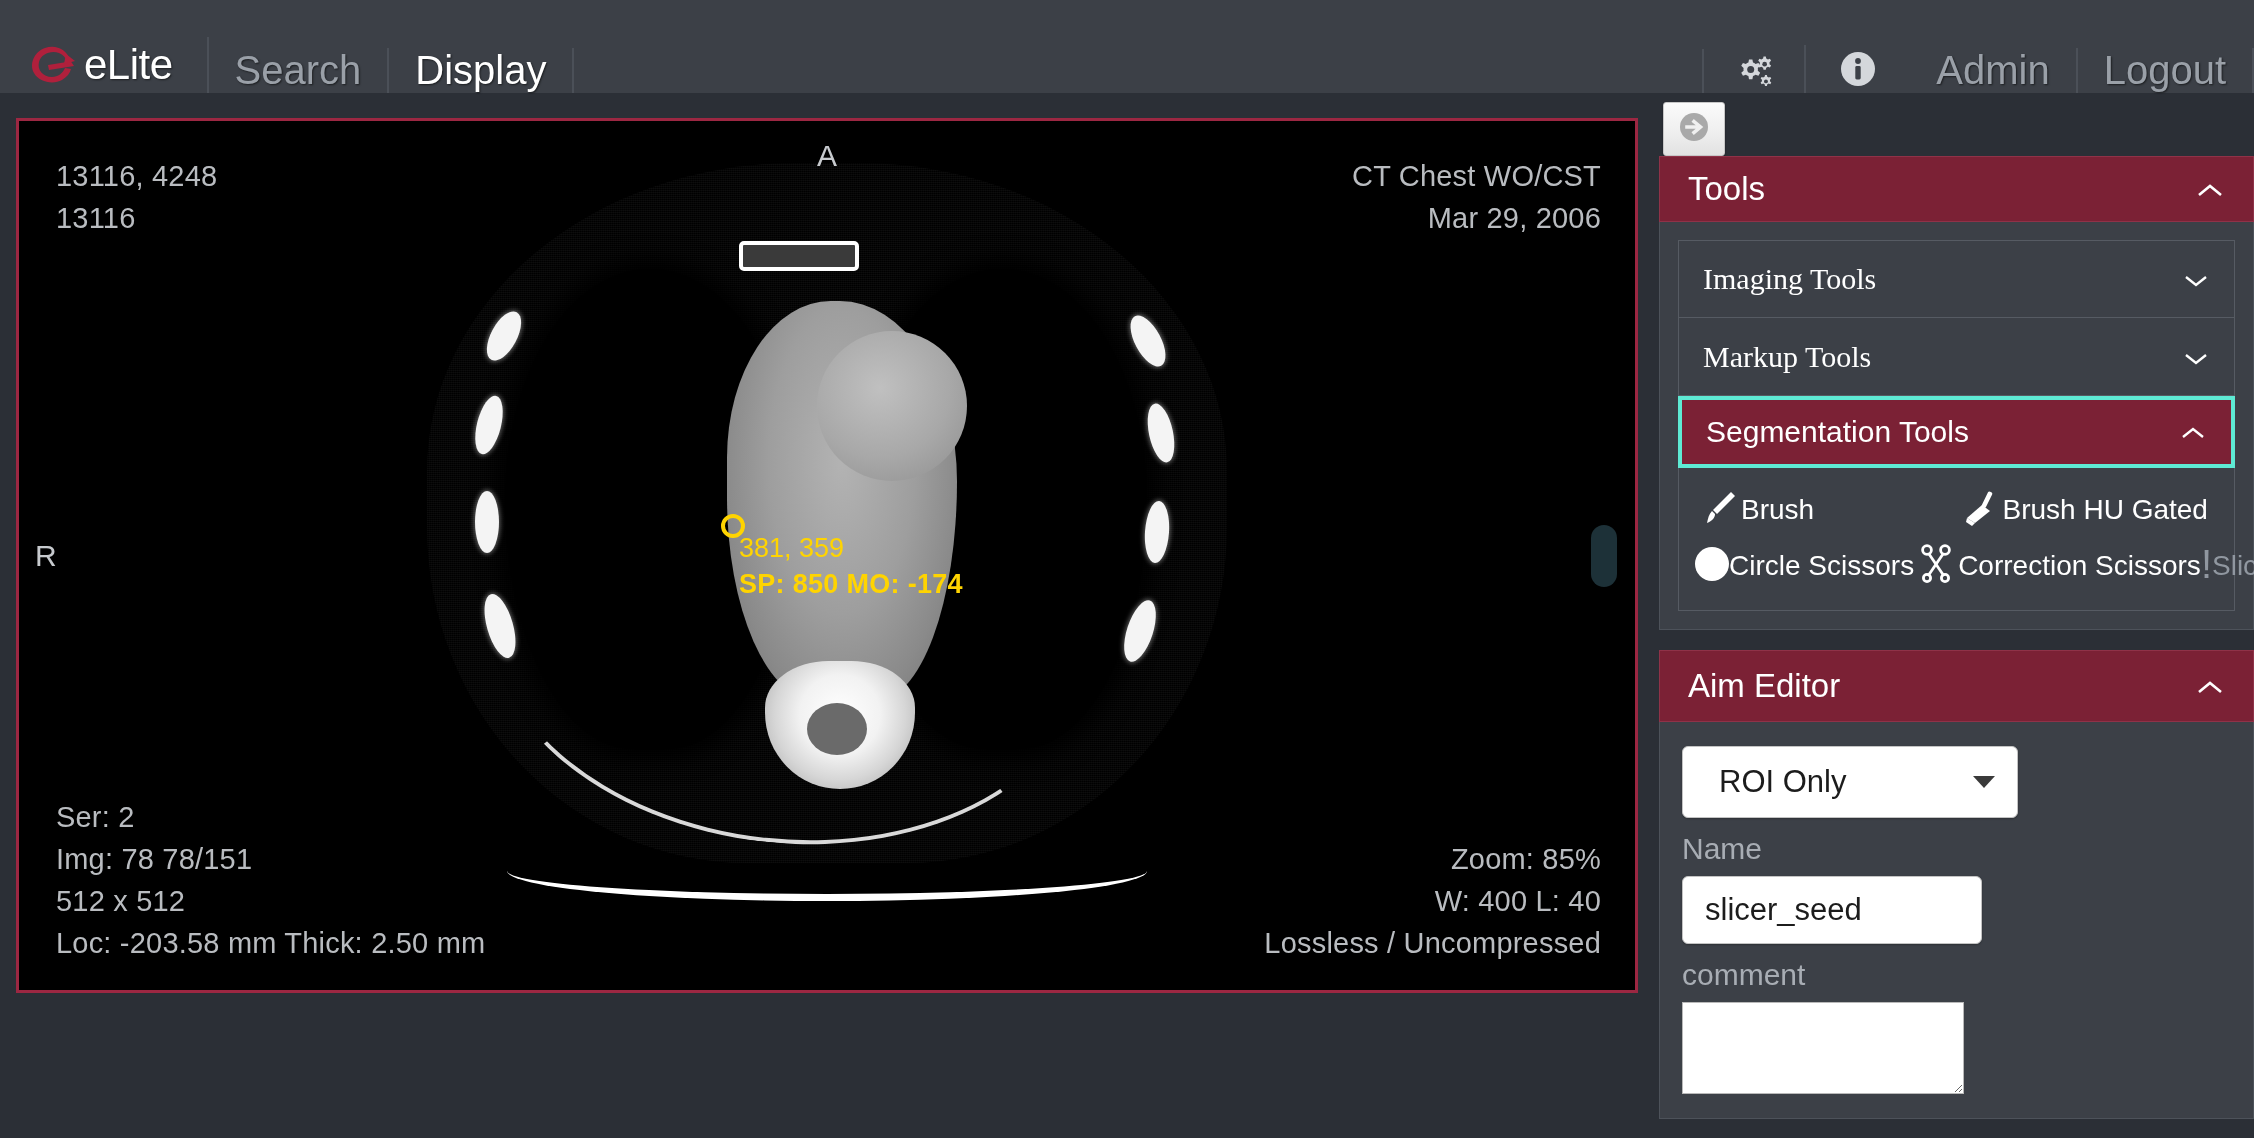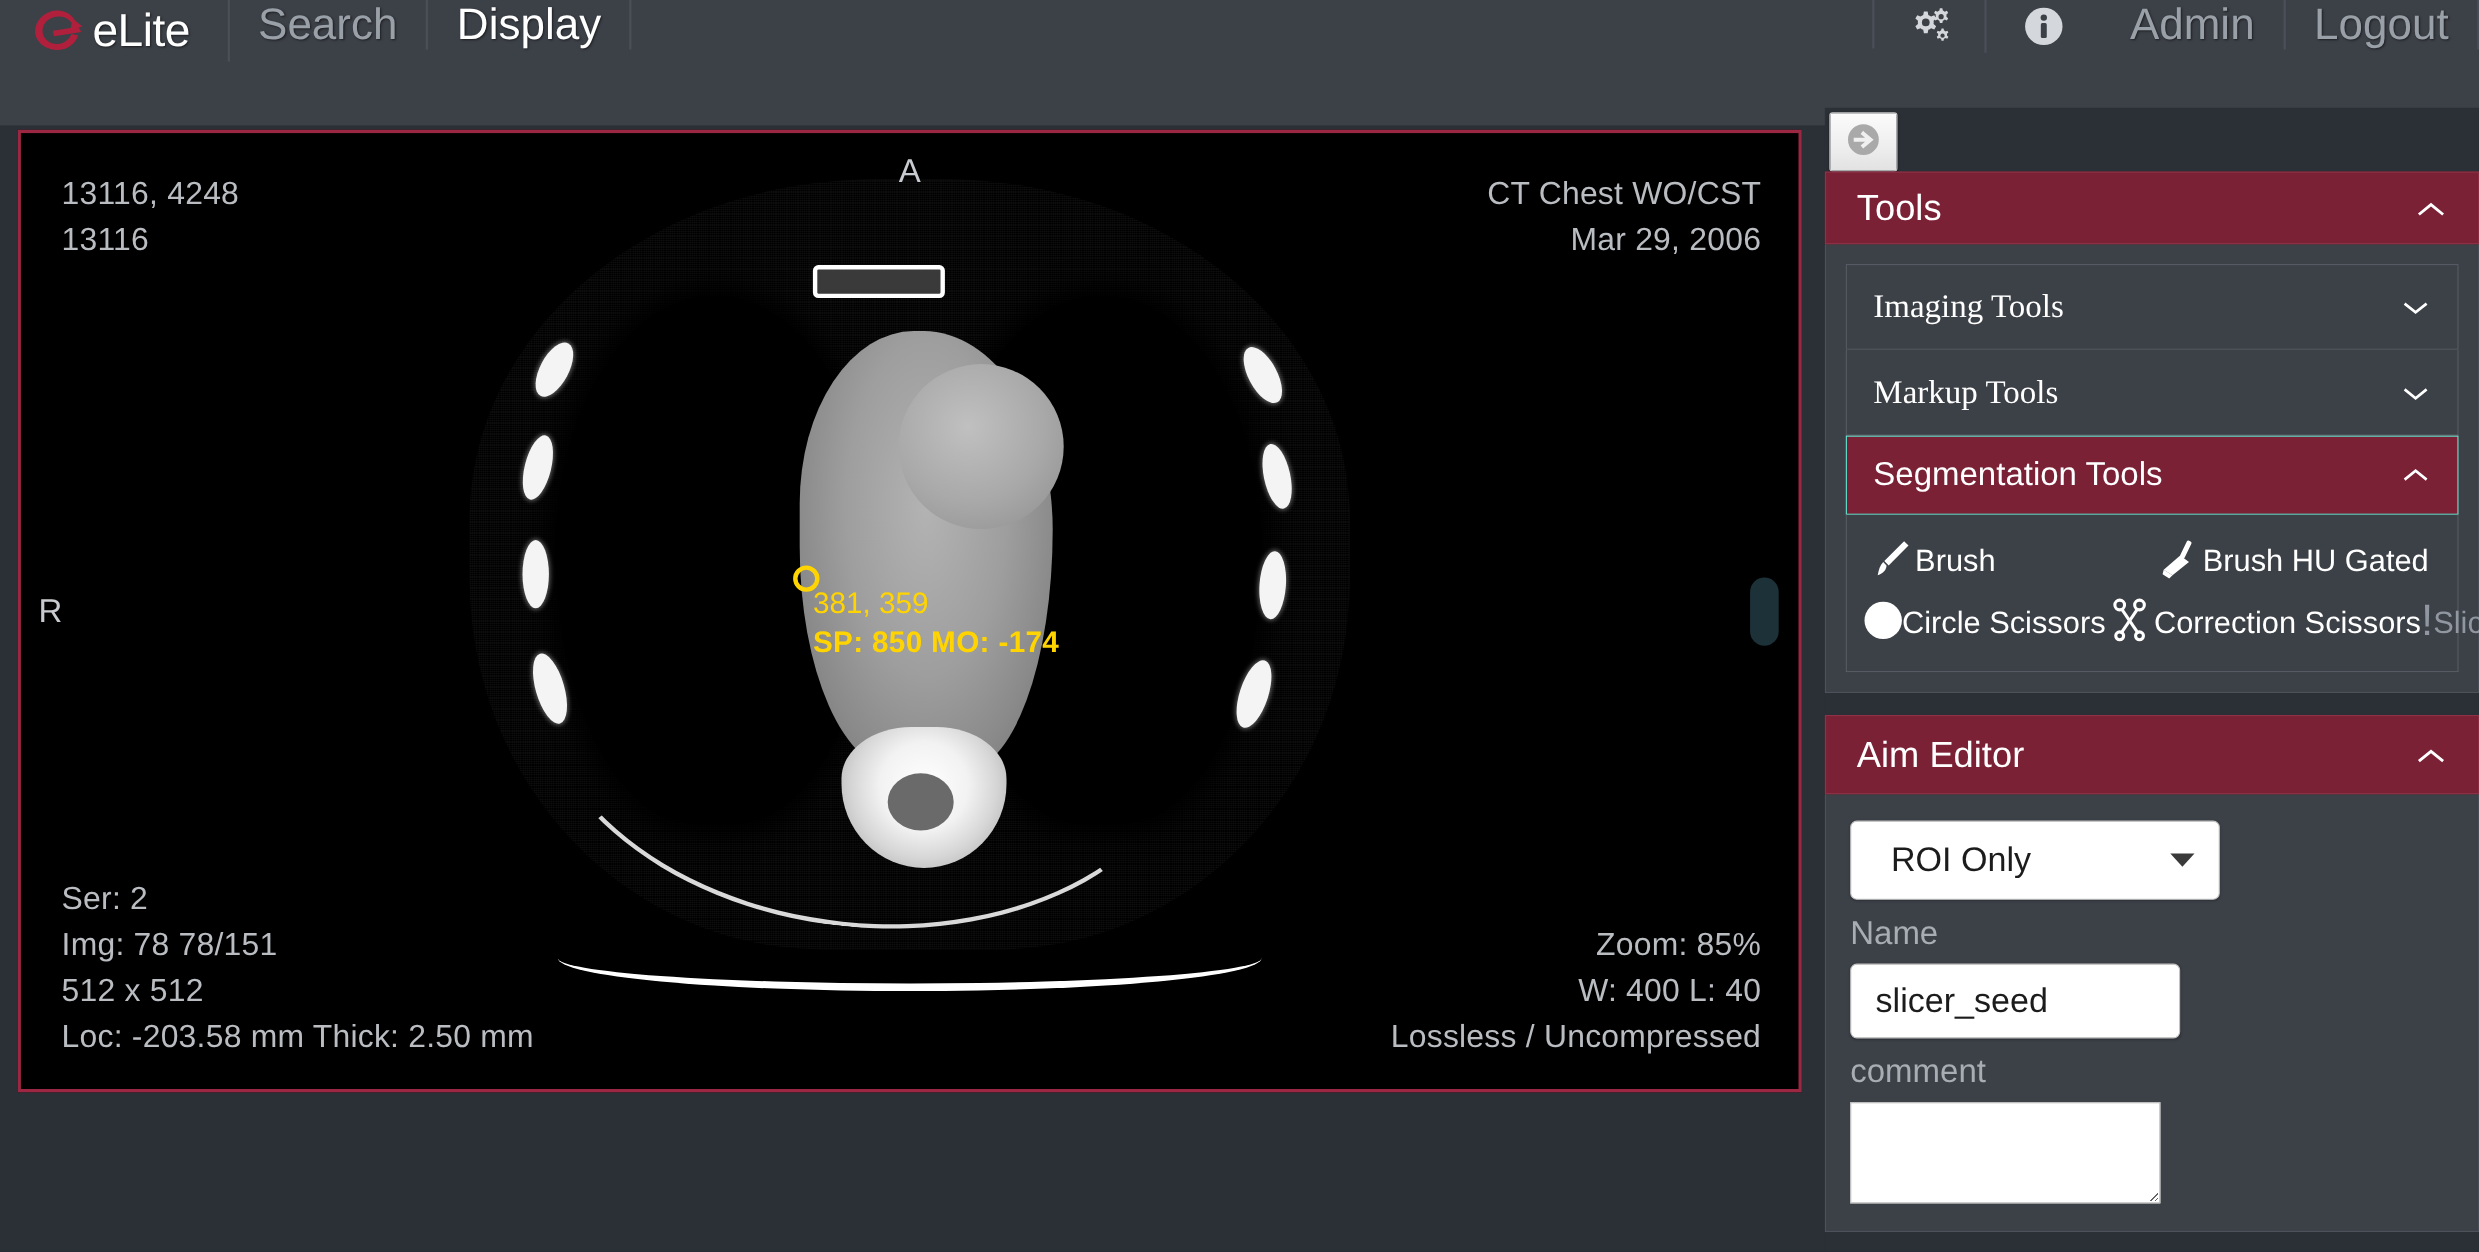--- a/index.html
+++ b/index.html
@@ -10,24 +10,24 @@
     overflow: hidden;
     background: #2b2f36;
     font-family: "Liberation Sans", sans-serif;
   }
 
   
   .topbar {
     position: absolute;
     top: 0; left: 0;
     width: 2254px;
-    height: 114px;
+    height: 93px;
     background: #3c4047;
     display: flex;
-    align-items: flex-start;
+    align-items: flex-end;
   }
   .brand {
     display: flex;
     align-items: center;
     padding: 0 34px 0 26px;
     border-right: 2px solid #4b5058;
   }
   .brand-logo { width: 56px; height: 56px; margin-right: 2px; display:block; }
   .brand-text {
     color: #ffffff;
@@ -283,21 +283,21 @@
     align-items: center;
     justify-content: space-between;
     padding: 0 24px;
     cursor: pointer;
     font-family: Liberation Serif, serif;
   }
   .sub-item + .sub-item { border-top: none; }
 
   .seg-header {
     background: #7b2135;
-    border: 1px solid #5eead4;
+    border: 4px solid #5eead4;
     color: #ffffff;
     font-size: 30px;
     height: 72px;
     display: flex;
     align-items: center;
     justify-content: space-between;
     padding: 0 24px;
     cursor: pointer;
   }
   .seg-body {

